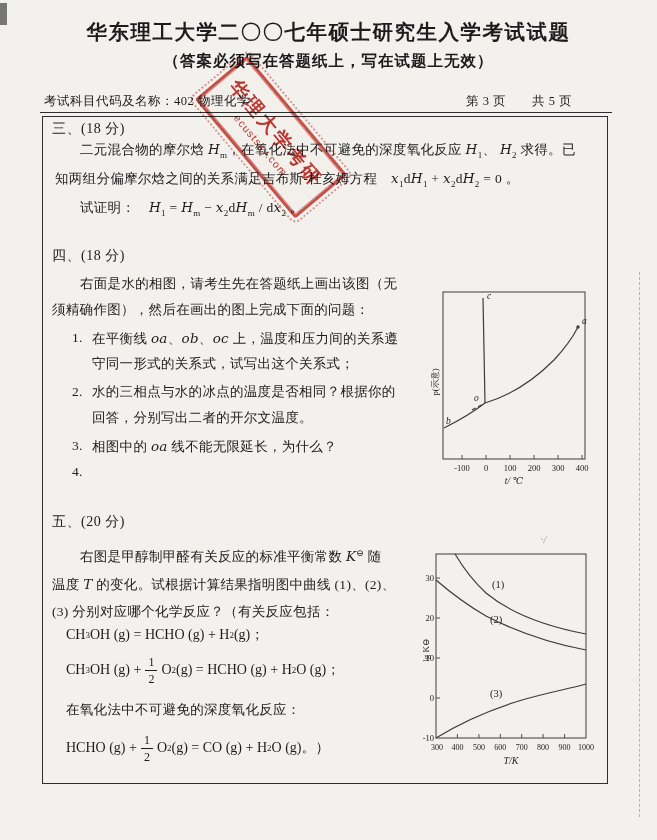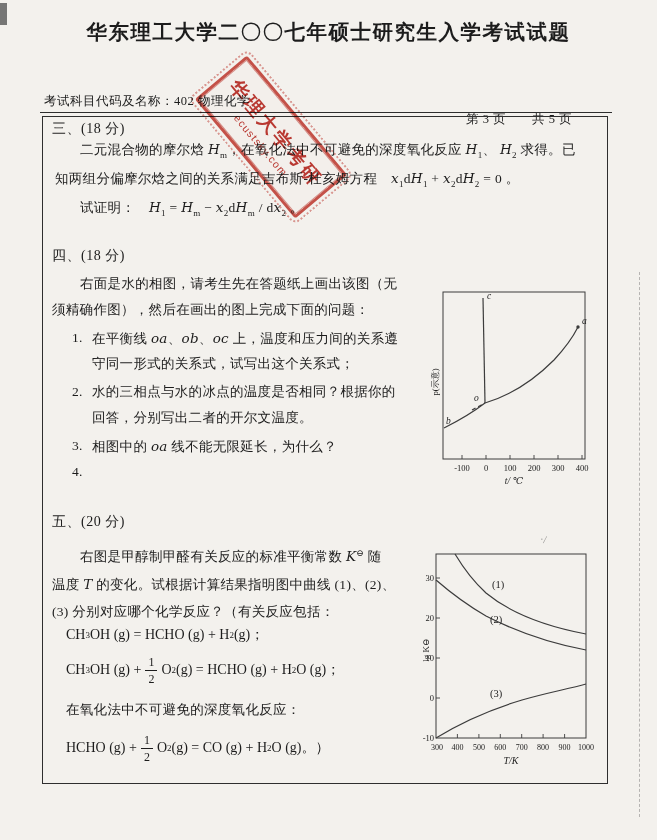--- a/index.html
+++ b/index.html
@@ -4,21 +4,21 @@
 <style>
   html,body{margin:0;padding:0;background:#e8e6e2;}
   .page{position:relative;width:657px;height:840px;background:#f3f1ed;overflow:hidden;
         font-family:"Liberation Serif","DejaVu Serif",serif;color:#1c1c1c;}
   .abs{position:absolute;}
   .title{position:absolute;top:18px;left:0;width:100%;text-align:center;
          font-size:20.5px;font-weight:700;letter-spacing:1.5px;}
   .subtitle{position:absolute;top:51px;left:0;width:100%;text-align:center;
             font-size:15.5px;font-weight:600;letter-spacing:1px;}
   .meta{position:absolute;top:93px;left:44px;font-size:12.5px;letter-spacing:.5px;}
-  .pageinfo{position:absolute;top:93px;left:466px;font-size:12.5px;letter-spacing:.5px;margin-top:18px;}
+  .pageinfo{position:absolute;top:93px;left:466px;font-size:12.5px;letter-spacing:.5px;}
   .pageinfo span{margin-right:26px;}
   .meta-rule{position:absolute;top:112px;left:40px;width:572px;border-top:1.6px solid #2e2e2e;}
   .content-box{position:absolute;left:42px;top:116px;width:564px;height:666px;
                border:1.6px solid #2e2e2e;}
   .ln{position:absolute;font-size:13.5px;white-space:nowrap;letter-spacing:.3px;line-height:20px;}
   .heading{font-size:14px;letter-spacing:.5px;}
   .mv{font-style:italic;font-family:"DejaVu Serif",serif;}
   sub{font-size:9px;line-height:0;}
   sup{font-size:9px;line-height:0;}
   .frow{position:absolute;display:flex;align-items:center;font-size:14px;white-space:nowrap;}
@@ -47,20 +47,21 @@
 </head>
 <body>
 
 <div class="page">
 
   <div class="corner-mark"></div>
   <div class="scanline"></div>
   <div class="scribble">·/</div>
 
   <div class="title">华东理工大学二〇〇七年硕士研究生入学考试试题</div>
+  <div class="subtitle">（答案必须写在答题纸上，写在试题上无效）</div>
 
   <div class="meta">考试科目代码及名称：402 物理化学</div>
   <div class="pageinfo">
     <span>第 3 页</span><span>共 5 页</span>
   </div>
   <div class="meta-rule"></div>
 
   <div class="content-box"></div>
 
   <div class="stamp">

